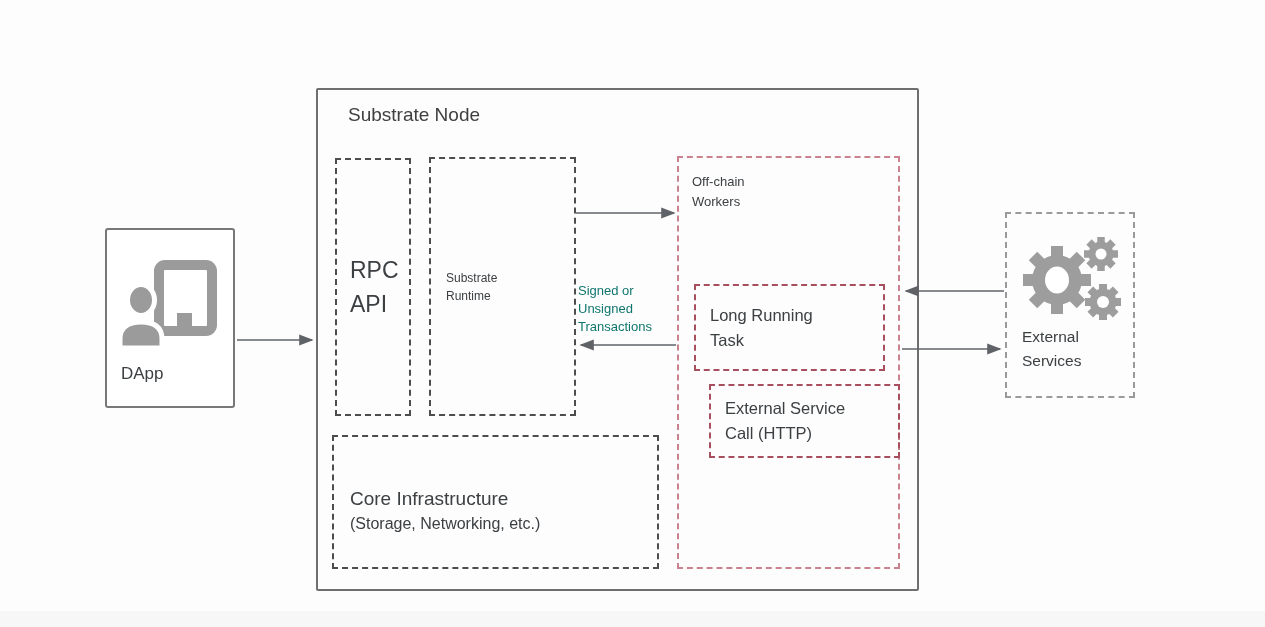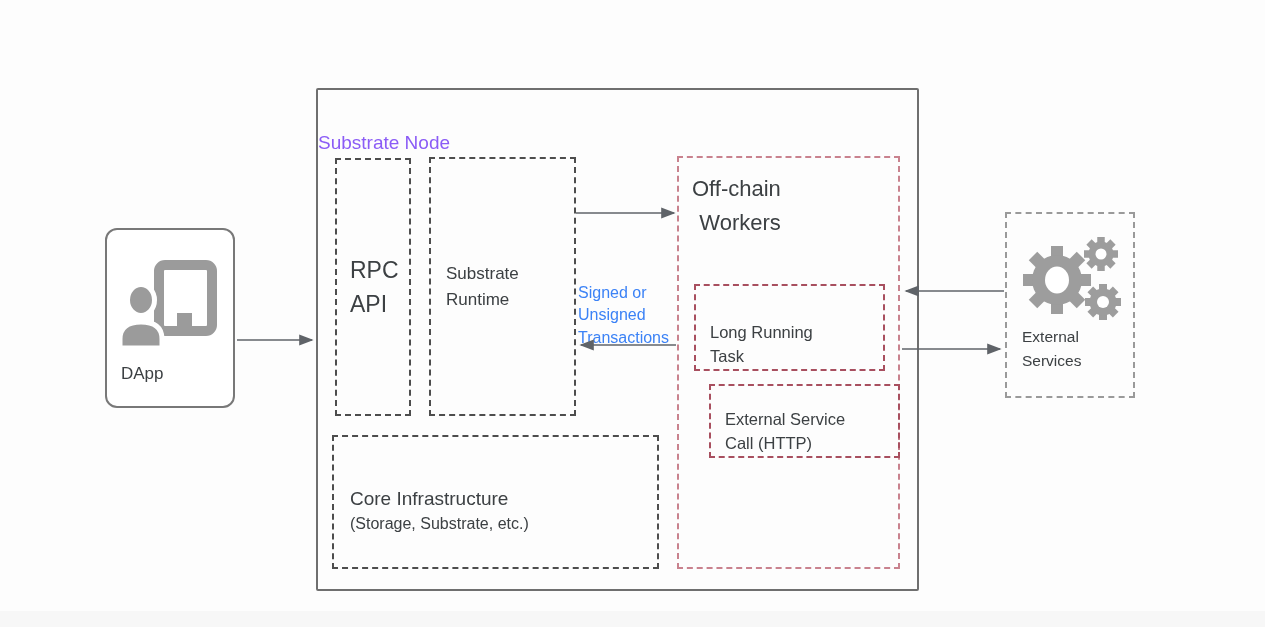--- a/index.html
+++ b/index.html
@@ -9,54 +9,54 @@
     background:#fdfdfd;
     font-family:"Liberation Sans", sans-serif;
     color:#3c4043;
     overflow:hidden;
   }
   .bottom-haze{position:absolute;left:0;right:0;bottom:0;height:16px;background:#f4f4f4;opacity:.6;}
   .box{position:absolute;box-sizing:border-box;background:transparent;}
   .pre{white-space:pre-line;}
 
   
-  .dapp-box{left:105px;top:228px;width:130px;height:180px;border:2px solid #787878;border-radius:12px;background:#fff;}
+  .dapp-box{left:105px;top:228px;width:130px;height:180px;border:2px solid #787878;border-radius:3px;background:#fff;}
   .dapp-icon{position:absolute;left:12px;top:28px;}
   .dapp-label{position:absolute;left:14px;top:134px;font-size:17px;}
 
   
   .node-box{left:316px;top:88px;width:603px;height:503px;border:2px solid #6f6f6f;border-radius:2px;background:transparent;}
-  .node-title{position:absolute;left:0;top:14px;font-size:19px;color:#8b5cf6;margin-top:28px;}
+  .node-title{position:absolute;left:30px;top:14px;font-size:19px;color:#404040;}
 
   .dashed-dark{border:2px dashed #4d4d4d;}
   .rpc-box{left:17px;top:68px;width:76px;height:258px;display:flex;align-items:center;}
   .rpc-box .lbl{padding-left:13px;font-size:23px;line-height:1.5;}
   .runtime-box{left:111px;top:67px;width:147px;height:259px;display:flex;align-items:center;}
-  .runtime-box .lbl{padding-left:15px;font-size:17px;line-height:1.5;}
+  .runtime-box .lbl{padding-left:15px;font-size:12px;line-height:1.5;}
   .core-box{left:14px;top:345px;width:327px;height:134px;display:flex;flex-direction:column;justify-content:center;}
   .core-title{padding-left:16px;font-size:19px;margin-top:17px;}
   .core-sub{padding-left:16px;font-size:16px;margin-top:5px;}
 
   
   .offchain-box{left:677px;top:156px;width:223px;height:413px;border:2px dashed #c9828e;}
-  .offchain-title{position:absolute;left:13px;top:14px;font-size:22px;line-height:1.55;text-align:right;}
+  .offchain-title{position:absolute;left:13px;top:14px;font-size:13px;line-height:1.55;}
   .dashed-red{border:2px dashed #a84f5f;}
-  .worker-item{display:flex;align-items:flex-end;}
+  .worker-item{display:flex;align-items:center;}
   .worker-item .lbl{padding-left:14px;font-size:16.5px;line-height:1.5;}
   .long-running{left:15px;top:126px;width:191px;height:87px;}
   .ext-call{left:30px;top:226px;width:191px;height:74px;}
   .encryption{left:15px;top:318px;width:191px;height:73px;}
 
   
   .ext-box{left:1005px;top:212px;width:130px;height:186px;border:2px dashed #9a9a9a;}
   .gears-icon{position:absolute;left:8px;top:14px;}
   .ext-label{position:absolute;left:15px;top:111px;font-size:15.5px;line-height:1.55;}
 
   
-  .signed-label{position:absolute;left:578px;top:282px;width:102px;font-size:16px;line-height:1.4;color:#3b82f6;}
+  .signed-label{position:absolute;left:578px;top:282px;width:102px;font-size:13px;line-height:1.4;color:#0f766e;}
 
   .arrow-layer{position:absolute;left:0;top:0;pointer-events:none;}
 </style>
 </head>
 <body>
 
 <div id="canvas">
 
   <div class="box dapp-box">
     <svg class="dapp-icon" width="100" height="90" viewBox="0 0 100 90">
@@ -76,21 +76,21 @@
 API</div>
     </div>
 
     <div class="box dashed-dark runtime-box">
       <div class="lbl pre">Substrate
 Runtime</div>
     </div>
 
     <div class="box dashed-dark core-box">
       <div class="core-title">Core Infrastructure</div>
-      <div class="core-sub">(Storage, Substrate, etc.)</div>
+      <div class="core-sub">(Storage, Networking, etc.)</div>
     </div>
   </div>
 
   <div class="box offchain-box">
     <div class="offchain-title pre">Off-chain
 Workers</div>
 
     <div class="box dashed-red worker-item long-running">
       <div class="lbl pre">Long Running
 Task</div>

